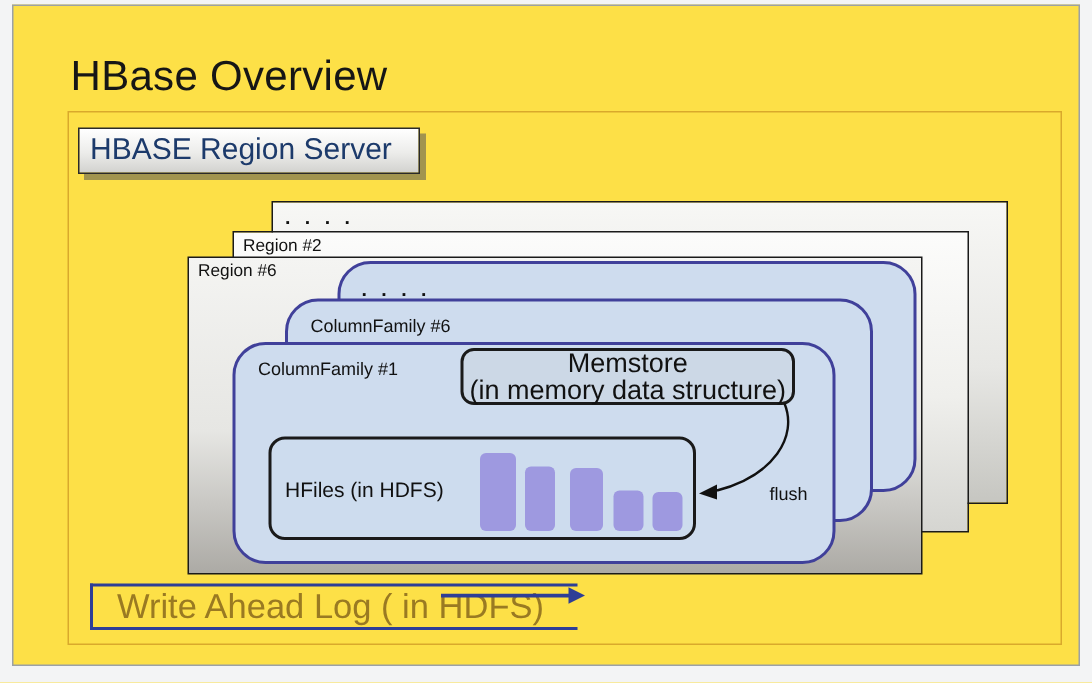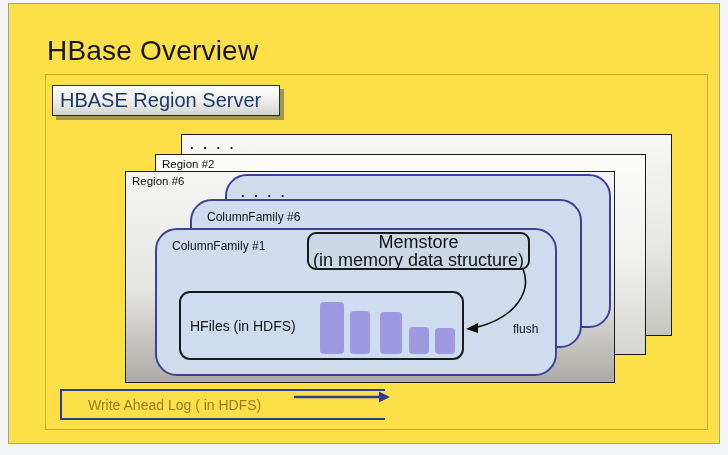--- a/index.html
+++ b/index.html
@@ -68,22 +68,22 @@
   .bar {
     position:absolute; bottom:4px; background:#9e99e0; border-radius:4px;
   }
   .flush-arrow { position:absolute; left:406px; top:188px; }
   .flush-label {
     position:absolute; left:467px; top:247px; font-size:12px; color:#111;
   }
   .wal {
     position:absolute; left:14px; top:314px; width:325px; height:31px;
     border-left:2.5px solid #2e3e96; border-top:2.5px solid #2e3e96; border-bottom:2.5px solid #2e3e96;
-    display:flex; align-items:center; padding-left:26px;
-    font-size:14px; color:#9a7a22; white-space:nowrap;
+    display:flex; align-items:center; padding-left:16px;
+    font-size:23px; color:#9a7a22; white-space:nowrap;
   }
   .wal-arrow { position:absolute; left:247px; top:315px; }
 </style>
 </head>
 <body>
 
 <div class="slide">
   <div class="slide-title">HBase Overview</div>
 
   <div class="container">

